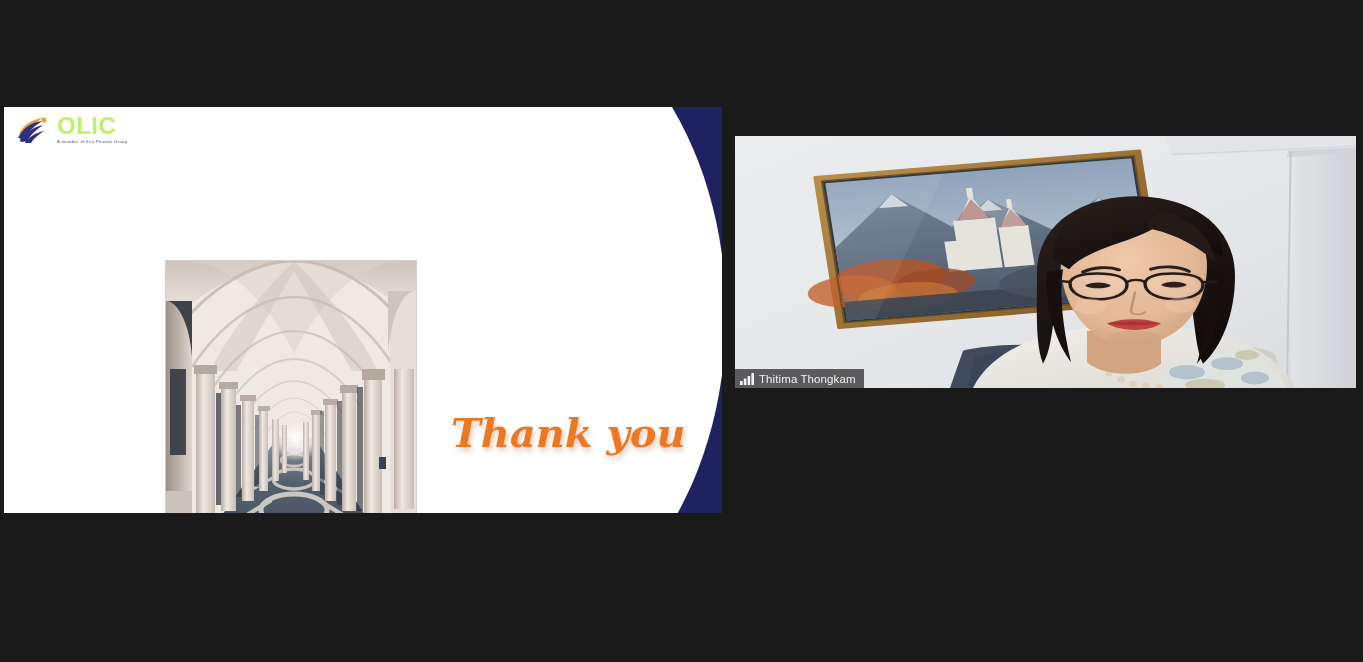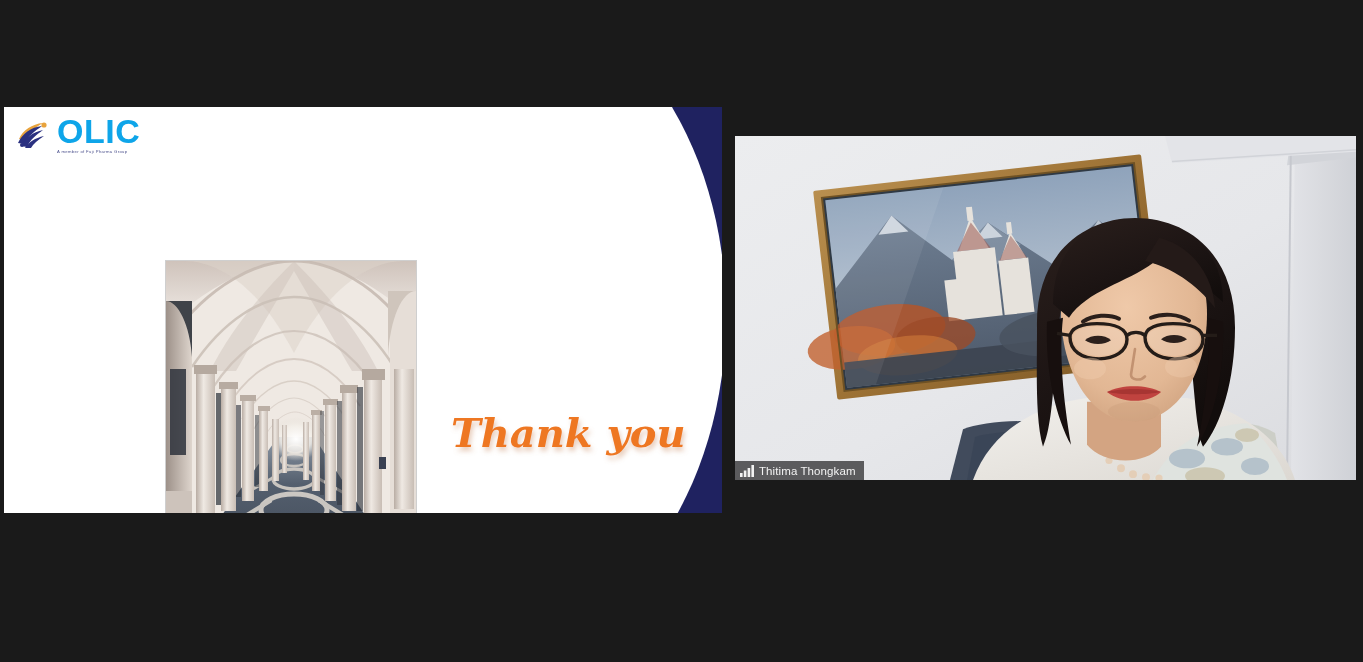--- a/index.html
+++ b/index.html
@@ -76,23 +76,23 @@
     top: 114px;
     display: flex;
     align-items: center;
     gap: 7px;
   }
   .logo-mark { width: 34px; height: 30px; display: block; }
   .logo-text-col { display: flex; flex-direction: column; line-height: 1; }
   .logo-word {
     font-family: "Liberation Sans", sans-serif;
     font-weight: bold;
-    font-size: 34px;
+    font-size: 24px;
     letter-spacing: 0.5px;
-    color: #0ea5e9;
+    color: #bef264;
   }
   .logo-tag {
     font-family: "Liberation Sans", sans-serif;
     font-size: 4.2px;
     letter-spacing: 0.35px;
     color: #4a4f8c;
     margin-top: 2px;
     white-space: nowrap;
     transform: scaleY(1.05);
     transform-origin: left top;
@@ -120,21 +120,21 @@
     height: 62px;
   }
   .thankyou svg { display: block; width: 100%; height: 100%; overflow: visible; }
 
   
   #video-tile {
     position: absolute;
     left: 735px;
     top: 136px;
     width: 621px;
-    height: 344px;
+    height: 252px;
     background: #e9e9ec;
     overflow: hidden;
   }
   #video-tile svg.scene { display: block; width: 100%; height: 100%; }
 
   .name-badge {
     position: absolute;
     left: 0px;
     bottom: 0px;
     height: 19px;

